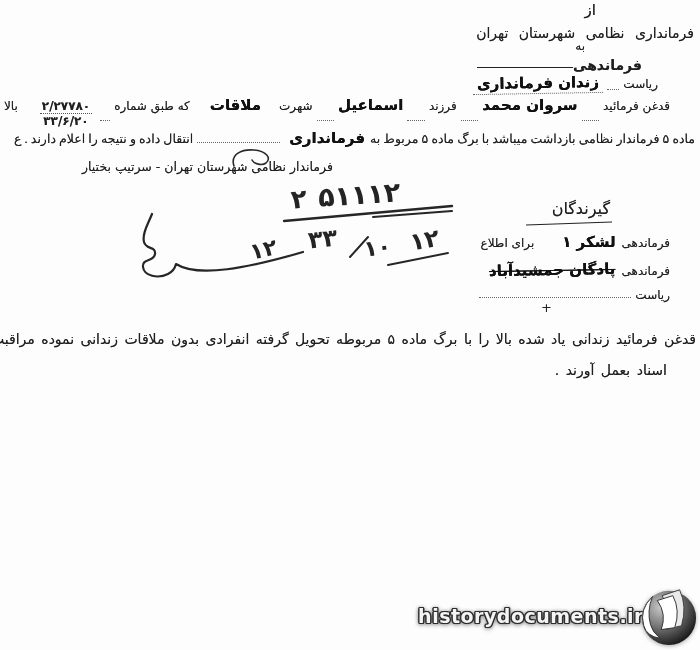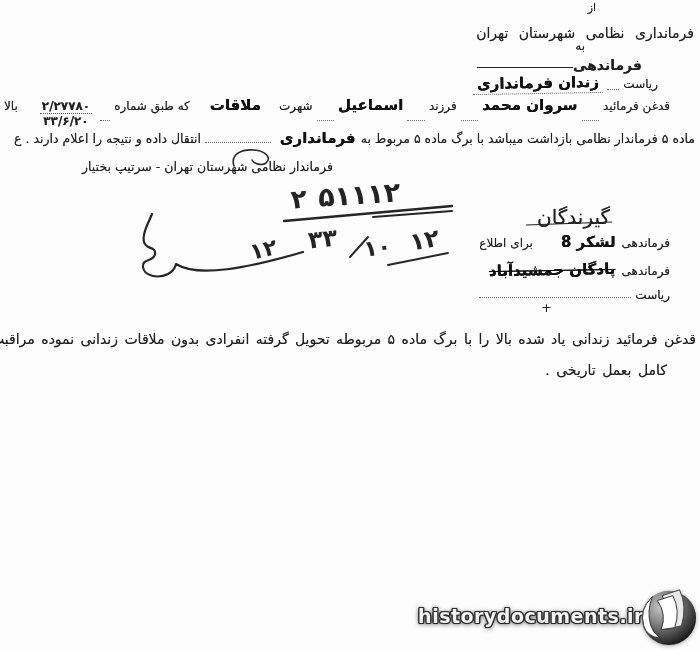--- a/index.html
+++ b/index.html
@@ -3,42 +3,42 @@
 <meta charset="utf-8">
 <style>
   html,body{margin:0;padding:0;background:#e8e8e8;}
   .doc{
     position:relative;width:700px;height:650px;background:#fdfdfd;
     font-family:"DejaVu Sans",sans-serif;color:#1b1b1b;direction:rtl;
     overflow:hidden;margin:0 auto;
   }
   .abs{position:absolute;}
   .typed{color:#1f1f1f;text-shadow:0 0 .4px rgba(0,0,0,.55);}
-  .t11{font-size:11px;} .t12{font-size:12px;} .t13{font-size:12px;}
+  .t11{font-size:15px;} .t12{font-size:12px;} .t13{font-size:12px;}
   .fill{font-weight:bold;font-size:15px;color:#111;text-shadow:0 0 .6px #000;white-space:nowrap;}
   .row{display:flex;align-items:baseline;}
   .dots{flex:1 1 auto;border-bottom:1px dotted #666;height:3px;margin:0 4px;min-width:8px;align-self:flex-end;transform:translateY(-4px);}
   .dots.fx0{flex:0 0 auto;}
   .solidline{border-bottom:1.4px solid #222;height:4px;align-self:flex-end;transform:translateY(-5px);}
   
   .sender{font-size:14px;font-weight:normal;word-spacing:6px;letter-spacing:.5px;white-space:nowrap;margin-top:16px;}
   
   .line1{top:96px;right:30px;left:4px;}
   .numstack{display:inline-flex;flex-direction:column;align-items:center;font-weight:bold;font-size:12px;line-height:14px;align-self:center;transform:translateY(3px);}
   .numstack .nb{border-top:1px dotted #555;padding:0 3px;}
   .numstack .nt{padding:0 6px;}
   
   .line2{top:129px;right:5px;left:14px;font-size:12.5px;}
-  .line2 .typed{white-space:nowrap;}
+  .line2 .typed{white-space:nowrap;font-family:Liberation Serif, serif;}
   
   .signer{top:159px;left:82px;font-size:12.5px;white-space:nowrap;}
   
   .hw{position:absolute;font-weight:bold;color:#242424;white-space:nowrap;line-height:1;}
   
-  .rcpt-title{top:205px;right:90px;font-size:20px;letter-spacing:2px;}
+  .rcpt-title{top:199px;right:90px;font-size:16px;letter-spacing:2px;}
   .rcpt-underline{top:223px;right:88px;width:86px;border-top:1.5px solid #222;transform:rotate(-2deg);}
   .rcpt-row{right:30px;}
   .rcpt-row .fill{margin:0 6px;}
   .struck{text-decoration:line-through;text-decoration-thickness:1px;}
   .plus-mark{top:300px;right:148px;font-size:13px;color:#222;}
   
   .body-line{white-space:nowrap;font-size:14px;word-spacing:2px;}
   
   .wm{position:absolute;right:2px;bottom:3px;display:flex;align-items:center;direction:ltr;filter:drop-shadow(0 1px 2px rgba(0,0,0,.35));}
   .wm-text{text-align:center;margin-right:-8px;direction:rtl;}
@@ -119,38 +119,38 @@
     <path d="M232,85 L250,65" fill="none" stroke="#262626" stroke-width="2" stroke-linecap="round"></path>
     <path d="M270,93 L330,81" fill="none" stroke="#262626" stroke-width="2" stroke-linecap="round"></path>
     <path d="M34,42 C30,52 24,62 26,70 C28,78 38,74 37,82 C36,90 24,86 25,95 C26,104 40,107 50,102 C54,100 57,96 58,92 C80,106 130,96 185,80" fill="none" stroke="#262626" stroke-width="2.2" stroke-linecap="round" stroke-linejoin="round"></path>
   </svg>
 
   <div class="abs typed rcpt-title">گیرندگان</div>
   <div class="abs rcpt-underline"></div>
 
   <div class="abs row rcpt-row" style="top:233px;">
     <span class="typed t13">فرماندهی</span>
-    <span class="fill">لشکر 8</span>
+    <span class="fill">لشکر ۱</span>
     <span class="dots fx0" style="width:14px;border-bottom:none;"></span>
     <span class="typed t13">برای اطلاع</span>
   </div>
 
   <div class="abs row rcpt-row" style="top:261px;">
     <span class="typed t13">فرماندهی</span>
     <span class="fill struck" style="transform:rotate(-1deg);">پادگان جمشیدآباد</span>
   </div>
 
   <div class="abs row rcpt-row" style="top:288px;width:195px;">
     <span class="typed t13">ریاست</span>
     <span class="dots"></span>
   </div>
   <div class="abs plus-mark">+</div>
 
   <div class="abs typed body-line" style="top:331px;right:4px;">قدغن فرمائید زندانی یاد شده بالا را با برگ ماده ۵ مربوطه تحویل گرفته انفرادی بدون ملاقات زندانی نموده مراقبت</div>
-  <div class="abs typed body-line" style="top:362px;right:33px;">کامل بعمل تاریخی .</div>
+  <div class="abs typed body-line" style="top:362px;right:33px;">اسناد بعمل آورند .</div>
 
   <div class="wm">
     <div class="wm-text">
       <div class="wm-en">historydocuments.ir</div>
     </div>
     <svg width="62" height="62" viewBox="0 0 64 64">
       <defs>
         <radialGradient id="sph" cx="0.35" cy="0.3" r="0.8">
           <stop offset="0" stop-color="#c9c9c9"></stop>
           <stop offset="0.45" stop-color="#767676"></stop>

